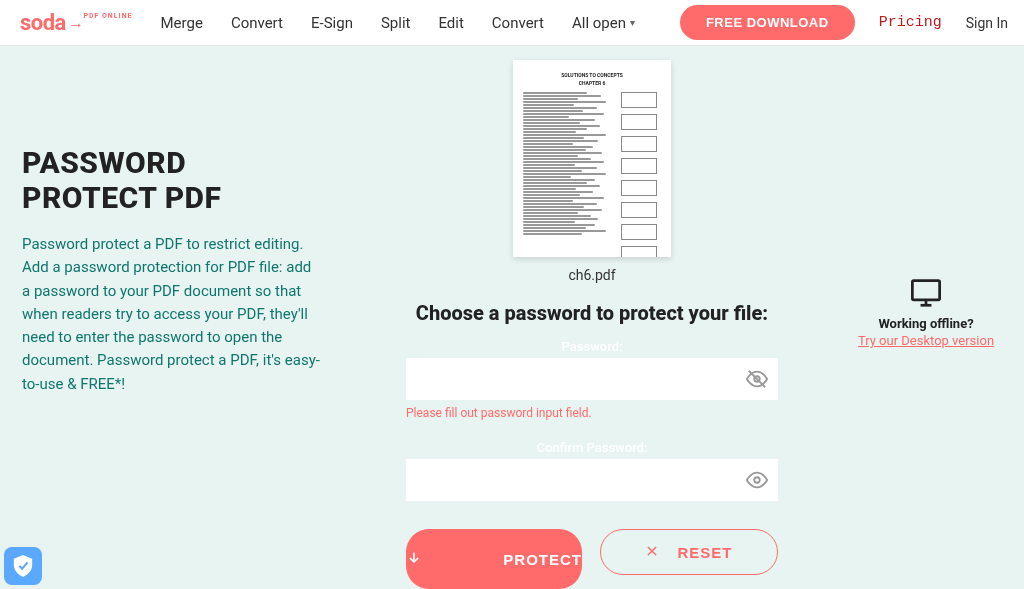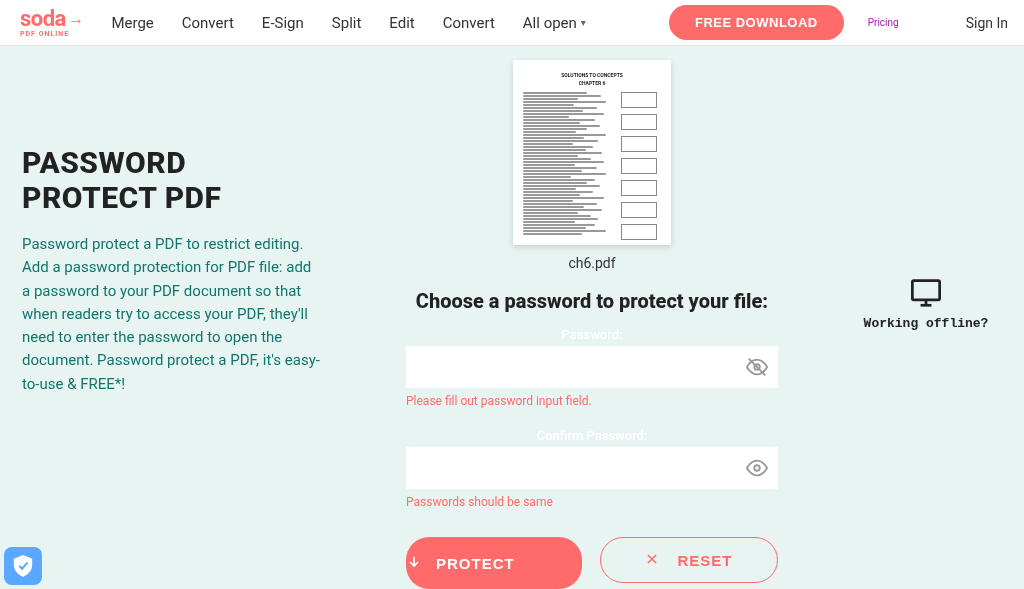--- a/index.html
+++ b/index.html
@@ -1,30 +1,30 @@
 <!DOCTYPE html>
 <html><head>
 <meta charset="utf-8">
 <style>
 * { margin: 0; padding: 0; box-sizing: border-box; }
 body { font-family: -apple-system, BlinkMacSystemFont, "Segoe UI", Roboto, sans-serif; width: 1024px; height: 589px; overflow: hidden; position: relative; }
 
 
 .header { display: flex; align-items: center; height: 46px; padding: 0 16px 0 20px; background: #fff; border-bottom: 1px solid #e8e8e8; }
-.logo { display: flex; flex-direction: column; justify-content: center; margin-right: 28px; }
+.logo { display: flex; flex-direction: row; justify-content: center; margin-right: 28px; }
 .logo-top { font-size: 22px; font-weight: 700; color: #ff6b6b; letter-spacing: -0.5px; line-height: 1; display: flex; align-items: center; }
 .logo-arrow { font-size: 16px; margin-left: 2px; }
 .logo-bottom { font-size: 7px; font-weight: 700; color: #ff6b6b; letter-spacing: 1px; }
 .nav { display: flex; gap: 28px; align-items: center; flex: 1; }
 .nav-item { font-size: 15px; color: #333; cursor: pointer; display: flex; align-items: center; gap: 4px; }
 .chevron { font-size: 10px; color: #666; }
 .header-right { display: flex; align-items: center; gap: 24px; }
 .btn-download { background: #ff6b6b; color: #fff; border: none; border-radius: 22px; padding: 10px 26px; font-size: 13px; font-weight: 700; letter-spacing: 0.5px; cursor: pointer; }
-.pricing-link { font-size: 10px; color: #a21caf; cursor: pointer; }
-.signin-link { font-size: 14px; color: #333; cursor: pointer; margin-left: 43px; }
+.pricing-link { font-size: 15px; color: #b91c1c; cursor: pointer; font-family: Liberation Mono, monospace; }
+.signin-link { font-size: 14px; color: #333; cursor: pointer; }
 
 
 .main { background: #e8f4f2; height: 543px; position: relative; display: flex; }
 .left-col { width: 340px; padding: 100px 0 0 22px; }
 .page-title { font-size: 30px; font-weight: 800; color: #222; line-height: 1.15; letter-spacing: 0.5px; margin-bottom: 18px; }
 .page-desc { font-size: 15px; color: #0f766e; line-height: 1.55; max-width: 300px; }
 
 .center-col { flex: 1; display: flex; flex-direction: column; align-items: center; padding-top: 14px; }
 .thumb { width: 158px; height: 204px; background: #fff; box-shadow: 0 2px 6px rgba(0,0,0,0.15); position: relative; overflow: hidden; padding: 12px 10px; }
 .thumb-title-line { font-size: 5px; font-weight: 700; color: #222; text-align: center; margin-bottom: 2px; }
@@ -38,26 +38,26 @@
 
 .form-area { width: 372px; margin-top: 14px; }
 .field-label { font-size: 13px; color: #fff; text-align: center; margin-bottom: 4px; font-weight: 500; }
 .input-wrap { position: relative; width: 100%; }
 .pw-input { width: 100%; height: 42px; border: none; background: #fff; padding: 0 44px 0 14px; font-size: 14px; outline: none; }
 .eye-btn { position: absolute; right: 10px; top: 50%; transform: translateY(-50%); cursor: pointer; color: #999; display: flex; }
 .error-text { font-size: 12px; color: #ff6b6b; margin-top: 6px; }
 .field2 { margin-top: 20px; }
 
 .btn-row { display: flex; gap: 18px; margin-top: 28px; }
-.btn-protect { flex: 1; height: 52px; background: #ff6b6b; color: #fff; border: none; border-radius: 23px; font-size: 15px; font-weight: 700; letter-spacing: 1px; cursor: pointer; display: flex; align-items: center; justify-content: flex-start; gap: 14px; }
+.btn-protect { flex: 1; height: 60px; background: #ff6b6b; color: #fff; border: none; border-radius: 23px; font-size: 15px; font-weight: 700; letter-spacing: 1px; cursor: pointer; display: flex; align-items: center; justify-content: space-between; gap: 14px; }
 .btn-reset { flex: 1; height: 46px; background: transparent; color: #ff6b6b; border: 1px solid #ff6b6b; border-radius: 23px; font-size: 15px; font-weight: 700; letter-spacing: 1px; cursor: pointer; display: flex; align-items: center; justify-content: center; gap: 18px; }
 
 .right-col { width: 180px; padding-top: 232px; text-align: center; padding-right: 16px; }
 .monitor-icon { display: flex; justify-content: center; margin-bottom: 8px; }
-.offline-text { font-size: 13px; font-weight: 700; color: #222; font-family: Liberation Mono, monospace; }
+.offline-text { font-size: 13px; font-weight: 700; color: #222; }
 .desktop-link { font-size: 13px; color: #ff6b6b; text-decoration: underline; cursor: pointer; display: block; margin-top: 2px; }
 
 .shield-badge { position: absolute; left: 4px; bottom: 4px; width: 38px; height: 38px; background: #5aa8ff; border-radius: 8px; display: flex; align-items: center; justify-content: center; cursor: pointer; }
 </style>
 </head>
 <body>
 
 <div class="header">
   <div class="logo">
     <div class="logo-top">
@@ -183,21 +183,20 @@
         <div class="field-label">Confirm Password:</div>
         <div class="input-wrap">
           <input type="password" class="pw-input" value="" style="">
           <span class="eye-btn">
             <svg width="22" height="22" viewBox="0 0 24 24" fill="none" stroke="#999" stroke-width="2">
                 <path d="M1 12s4-8 11-8 11 8 11 8-4 8-11 8-11-8-11-8z"></path>
                 <circle cx="12" cy="12" r="3"></circle>
               </svg>
           </span>
         </div>
-        <div class="error-text">Passwords should be same</div>
       </div>
 
       <div class="btn-row">
         <button class="btn-protect">
           <span>
             <svg width="16" height="16" viewBox="0 0 24 24" fill="none" stroke="#fff" stroke-width="2.5">
                 <line x1="12" y1="4" x2="12" y2="18"></line>
                 <polyline points="6 12 12 18 18 12"></polyline>
               </svg>
           </span>
@@ -218,20 +217,21 @@
 
   <div class="right-col">
     <div class="monitor-icon">
       <svg width="34" height="30" viewBox="0 0 24 22" fill="none" stroke="#222" stroke-width="2">
           <rect x="2" y="2" width="20" height="14" rx="1"></rect>
           <line x1="8" y1="20" x2="16" y2="20"></line>
           <line x1="12" y1="16" x2="12" y2="20"></line>
         </svg>
     </div>
     <div class="offline-text">Working offline?</div>
+    <a class="desktop-link">Try our Desktop version</a>
   </div>
 
   <div class="shield-badge">
     <svg width="22" height="24" viewBox="0 0 24 26" fill="#fff">
         <path d="M12 1 L22 5 V12 C22 18 17 23 12 25 C7 23 2 18 2 12 V5 Z"></path>
         <path d="M8 13 L11 16 L17 9" stroke="#5aa8ff" stroke-width="2.2" fill="none"></path>
       </svg>
   </div>
 
 </div>

